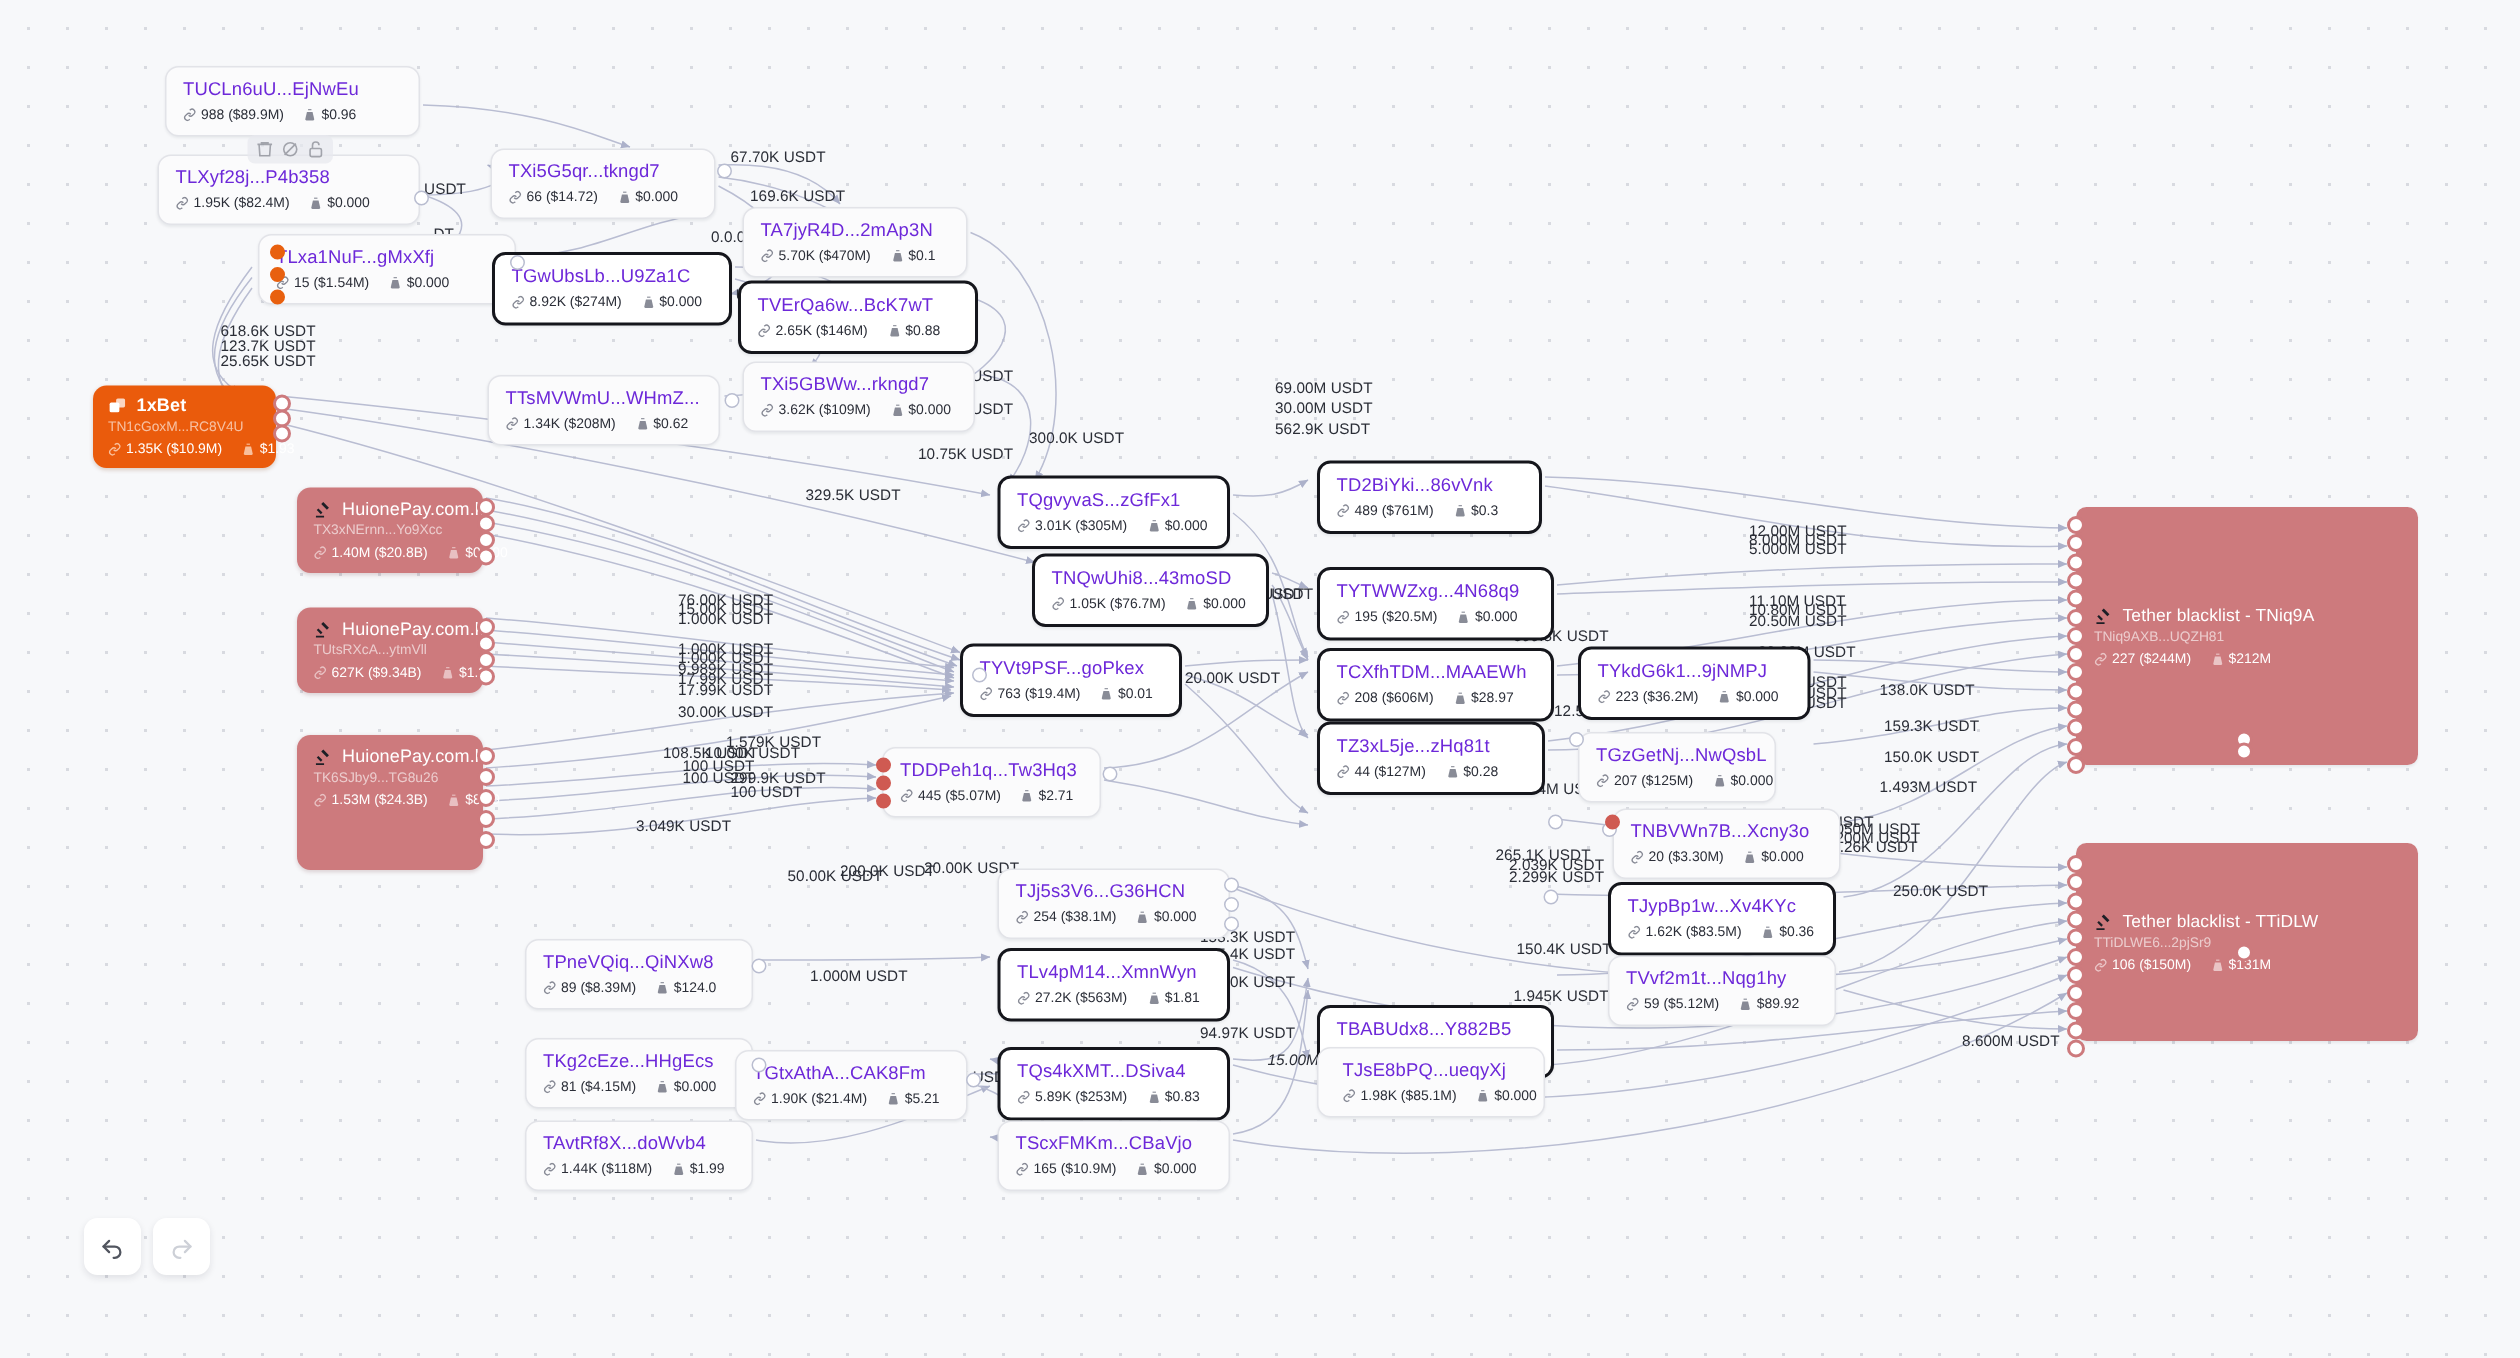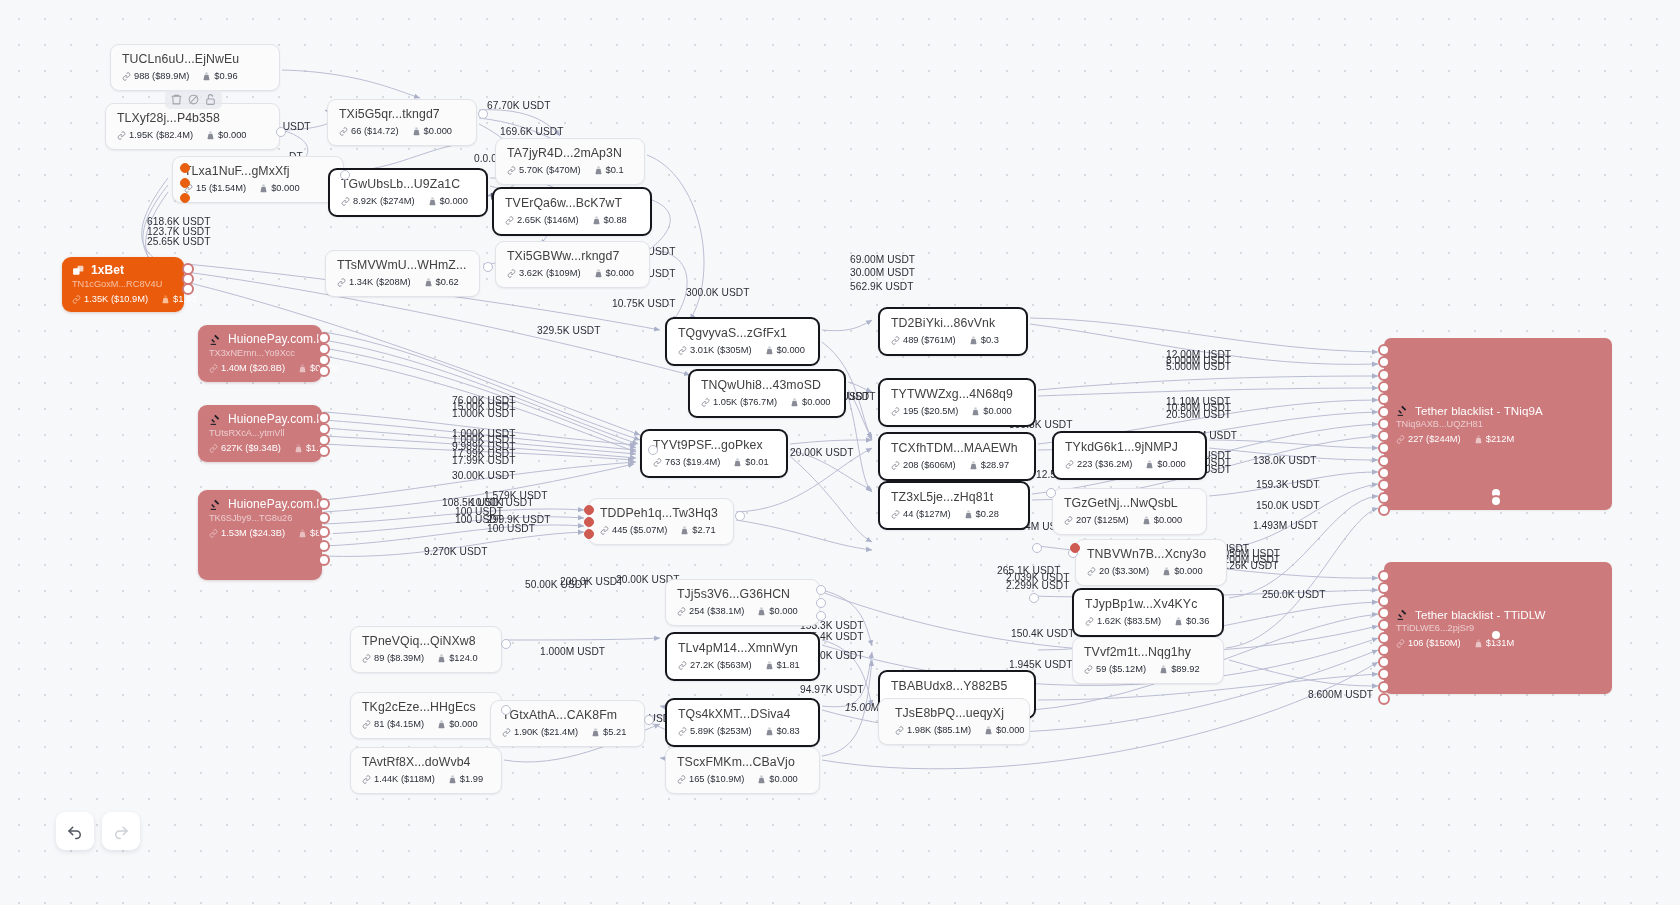--- a/index.html
+++ b/index.html
@@ -25,21 +25,21 @@
     box-sizing:border-box;
     border-radius:9px;
     background:#fbfbfc;
     border:1px solid #e2e3e8;
     padding:7px 11px 8px 11px;
     box-shadow:0 1px 2px rgba(20,22,40,.07);
     z-index:5;
   }
   .node.bold{ border:2.4px solid #15161c; background:#fff; }
   .node .title{
-    font-size:12.3px;color:#404040;white-space:nowrap;letter-spacing:.1px;
+    font-size:12.3px;color:#6d28d9;white-space:nowrap;letter-spacing:.1px;
     line-height:15px;
   }
   .node .sub{
     font-size:9.2px;color:rgba(255,255,255,.62);white-space:nowrap;line-height:12px;
   }
   .node .stats{
     display:flex;gap:13px;margin-top:3px;align-items:center;
     font-size:9.3px;color:#5c6070;white-space:nowrap;line-height:12px;
   }
   .node .stats .st{display:flex;align-items:center;gap:3px;}
@@ -716,21 +716,21 @@
         </span>
         <span class="st">
           <svg class="gl" viewBox="0 0 24 24" fill="currentColor">
             <path d="M9 2h6v2H9z"></path>
             <path d="M7 7h10l3 13a2 2 0 0 1-2 2H6a2 2 0 0 1-2-2z"></path>
           </svg>
           <span class="val">$0.000</span>
         </span>
       </div>
     </div>
-    <div class="node" style="left: 1052px; top: 488px; width: 155px;">
+    <div class="node" style="left: 1052px; top: 488px; width: 132px;">
       <div class="tagrow">
         <span class="title">TGzGetNj...NwQsbL</span>
       </div>
       <div class="stats">
         <span class="st">
           <svg class="gl" viewBox="0 0 24 24" fill="none" stroke="currentColor" stroke-width="2.4">
             <path d="M10 13a5 5 0 0 0 7 0l3-3a5 5 0 0 0-7-7l-1 1"></path>
             <path d="M14 11a5 5 0 0 0-7 0l-3 3a5 5 0 0 0 7 7l1-1"></path>
           </svg>
           <span class="val">207 ($125M)</span>
@@ -1163,21 +1163,21 @@
     <div class="elabel" style="left: 452px; top: 448px;">17.99K USDT</div>
     <div class="elabel" style="left: 452px; top: 455px;">17.99K USDT</div>
     <div class="elabel" style="left: 452px; top: 470px;">30.00K USDT</div>
     <div class="elabel" style="left: 484px; top: 490px;">1.579K USDT</div>
     <div class="elabel" style="left: 470px; top: 497px;">10.00K USDT</div>
     <div class="elabel" style="left: 442px; top: 497px;">108.5K USDT</div>
     <div class="elabel" style="left: 455px; top: 506px;">100 USDT</div>
     <div class="elabel" style="left: 455px; top: 514px;">100 USDT</div>
     <div class="elabel" style="left: 487px; top: 514px;">299.9K USDT</div>
     <div class="elabel" style="left: 487px; top: 523px;">100 USDT</div>
-    <div class="elabel" style="left: 424px; top: 546px;">9.270K USDT</div>
+    <div class="elabel" style="left: 424px; top: 546px;">3.049K USDT</div>
     <div class="elabel" style="left: 525px; top: 579px;">50.00K USDT</div>
     <div class="elabel" style="left: 560px; top: 576px;">200.0K USDT</div>
     <div class="elabel" style="left: 616px; top: 574px;">20.00K USDT</div>
     <div class="elabel" style="left: 540px; top: 646px;">1.000M USDT</div>
     <div class="elabel" style="left: 713px; top: 672px;">72.90K USDT</div>
     <div class="elabel" style="left: 613px; top: 713px;">20.00K USDT</div>
     <div class="elabel" style="left: 800px; top: 620px;">153.3K USDT</div>
     <div class="elabel" style="left: 800px; top: 631px;">135.4K USDT</div>
     <div class="elabel" style="left: 800px; top: 650px;">300.0K USDT</div>
     <div class="elabel" style="left: 800px; top: 684px;">94.97K USDT</div>

